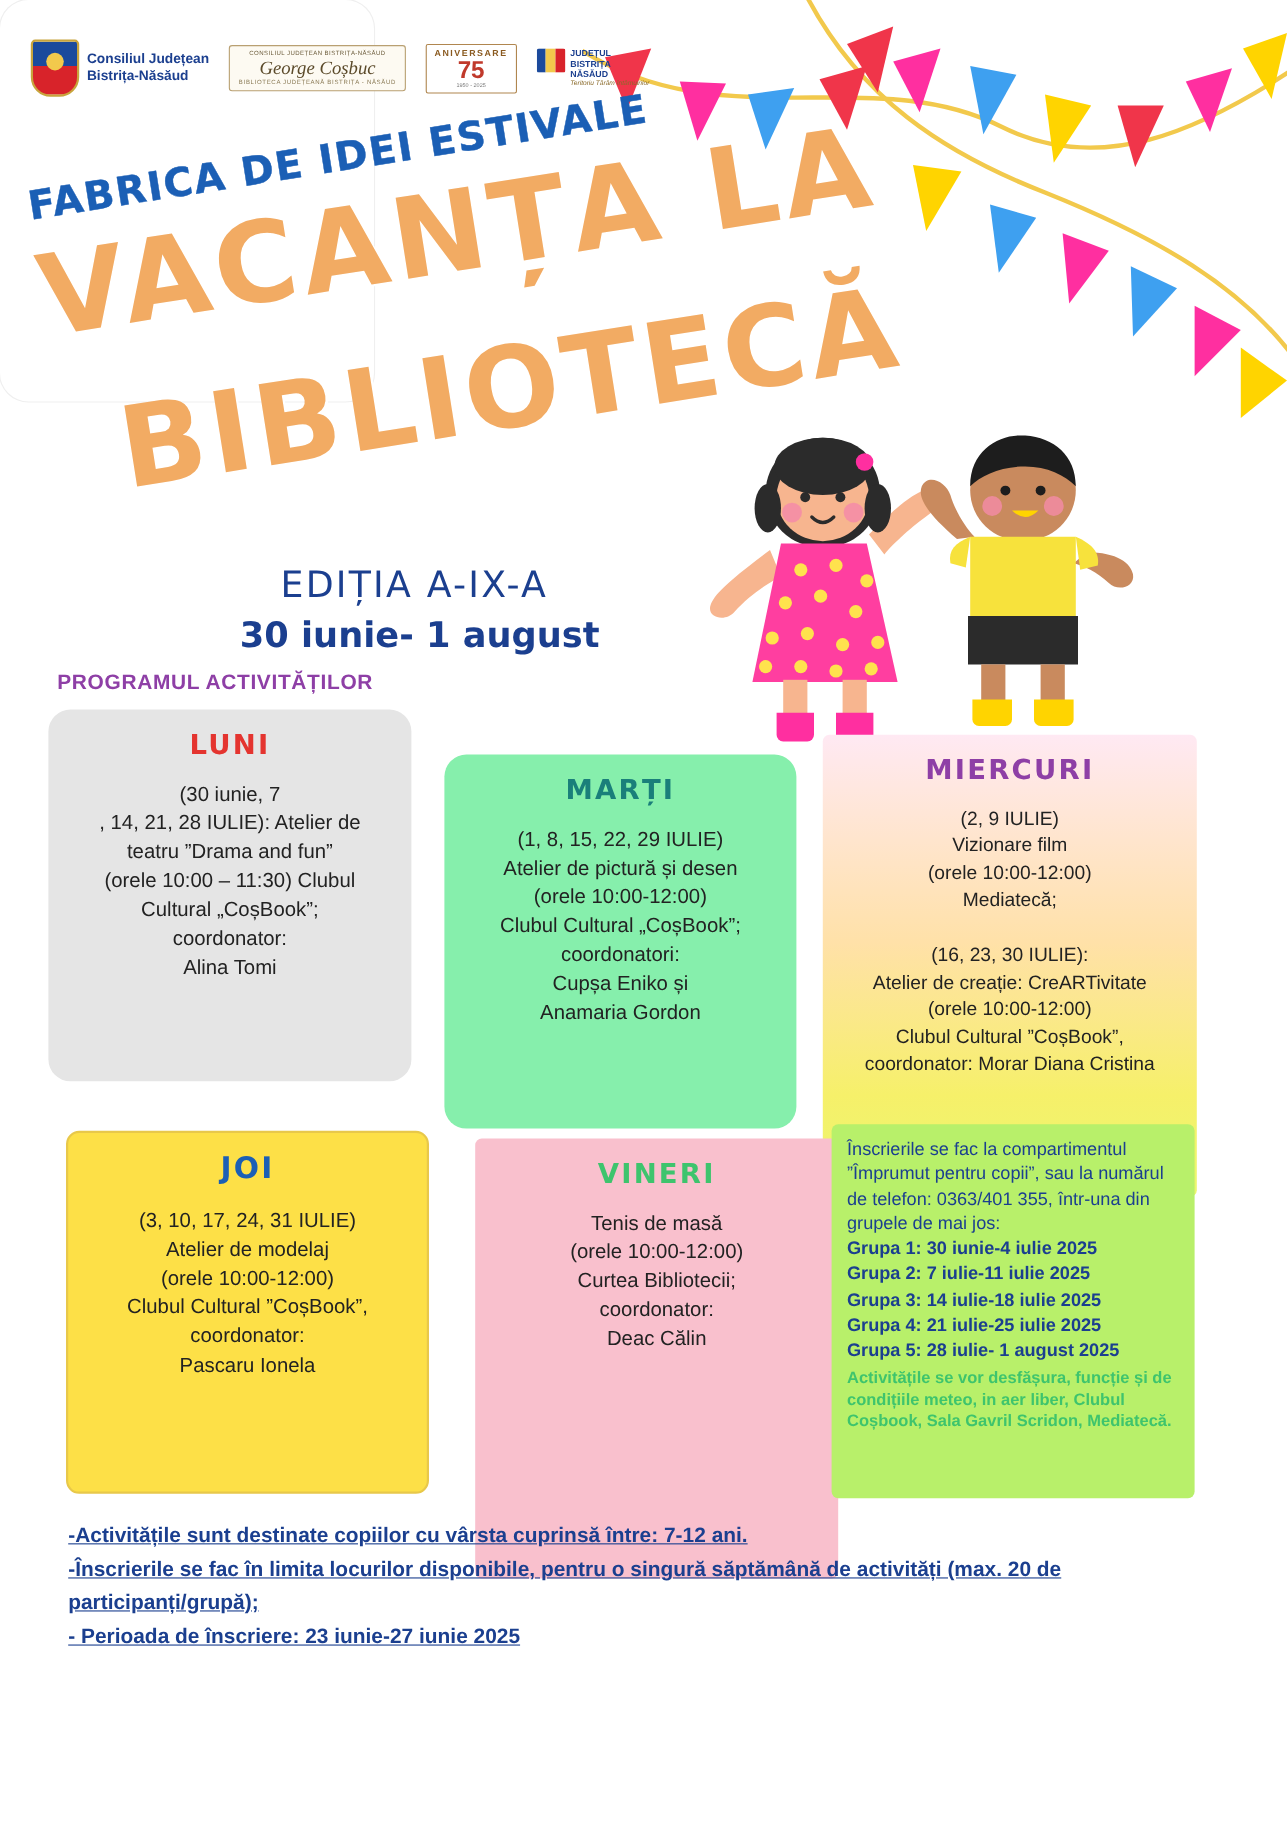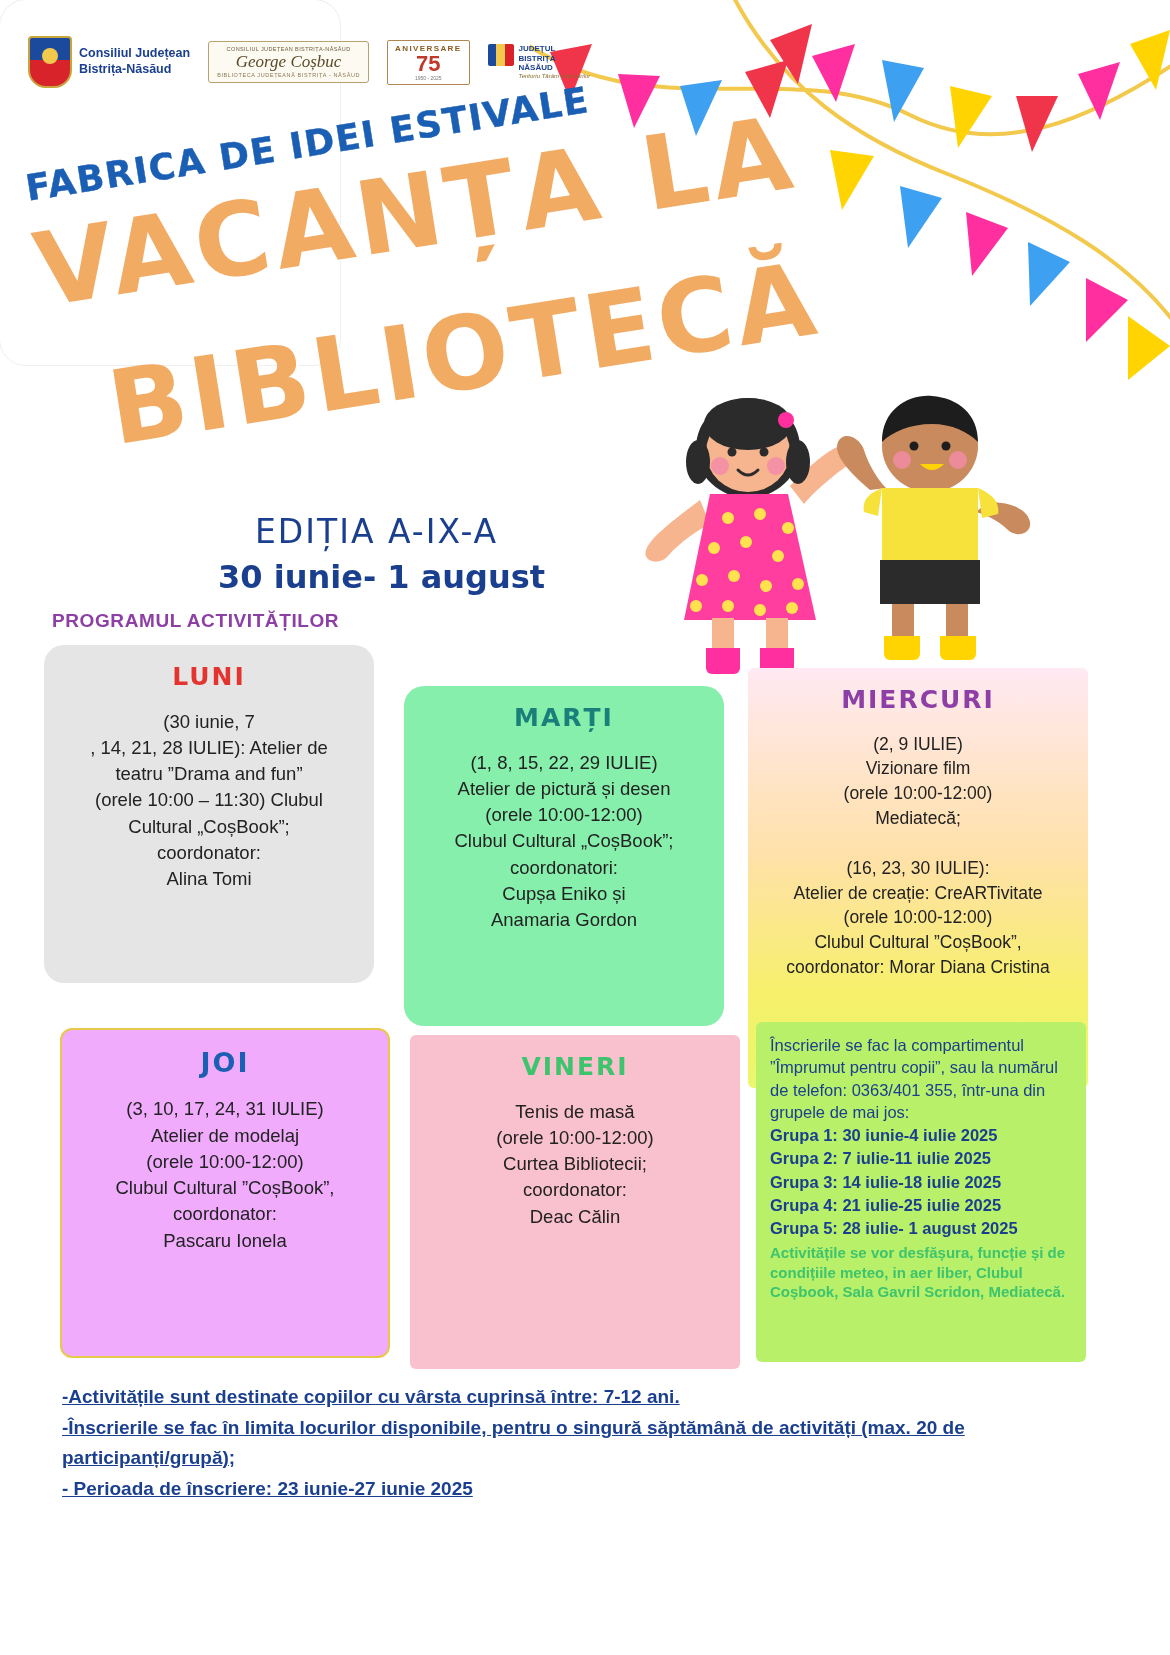--- a/index.html
+++ b/index.html
@@ -177,26 +177,26 @@
   #card-miercuri {
     left: 748px; top: 668px; width: 340px; height: 420px;
     background: linear-gradient(180deg, #ffe9f3 0%, #ffe1a8 45%, #f6f06a 78%, #eaf76e 100%);
     border-radius: 6px;
     font-size: 17.5px;
   }
   #card-miercuri .day { color: #8e3fa6; }
 
   #card-joi {
     left: 60px; top: 1028px; width: 330px; height: 330px;
-    background: #f0abfc; border: 2px solid #e8c84a; border-radius: 12px;
+    background: #fde047; border: 2px solid #e8c84a; border-radius: 12px;
   }
   #card-joi .day { color: #1b5fb5; font-size: 27px; }
 
   #card-vineri {
-    left: 410px; top: 1035px; width: 330px; height: 334px;
+    left: 432px; top: 1035px; width: 330px; height: 400px;
     background: #f9c0cd; border-radius: 6px;
   }
   #card-vineri .day { color: #3ec46d; }
 
   
   #card-info {
     position: absolute;
     left: 756px; top: 1022px; width: 330px; height: 340px;
     background: #b8f06a;
     border-radius: 6px;

